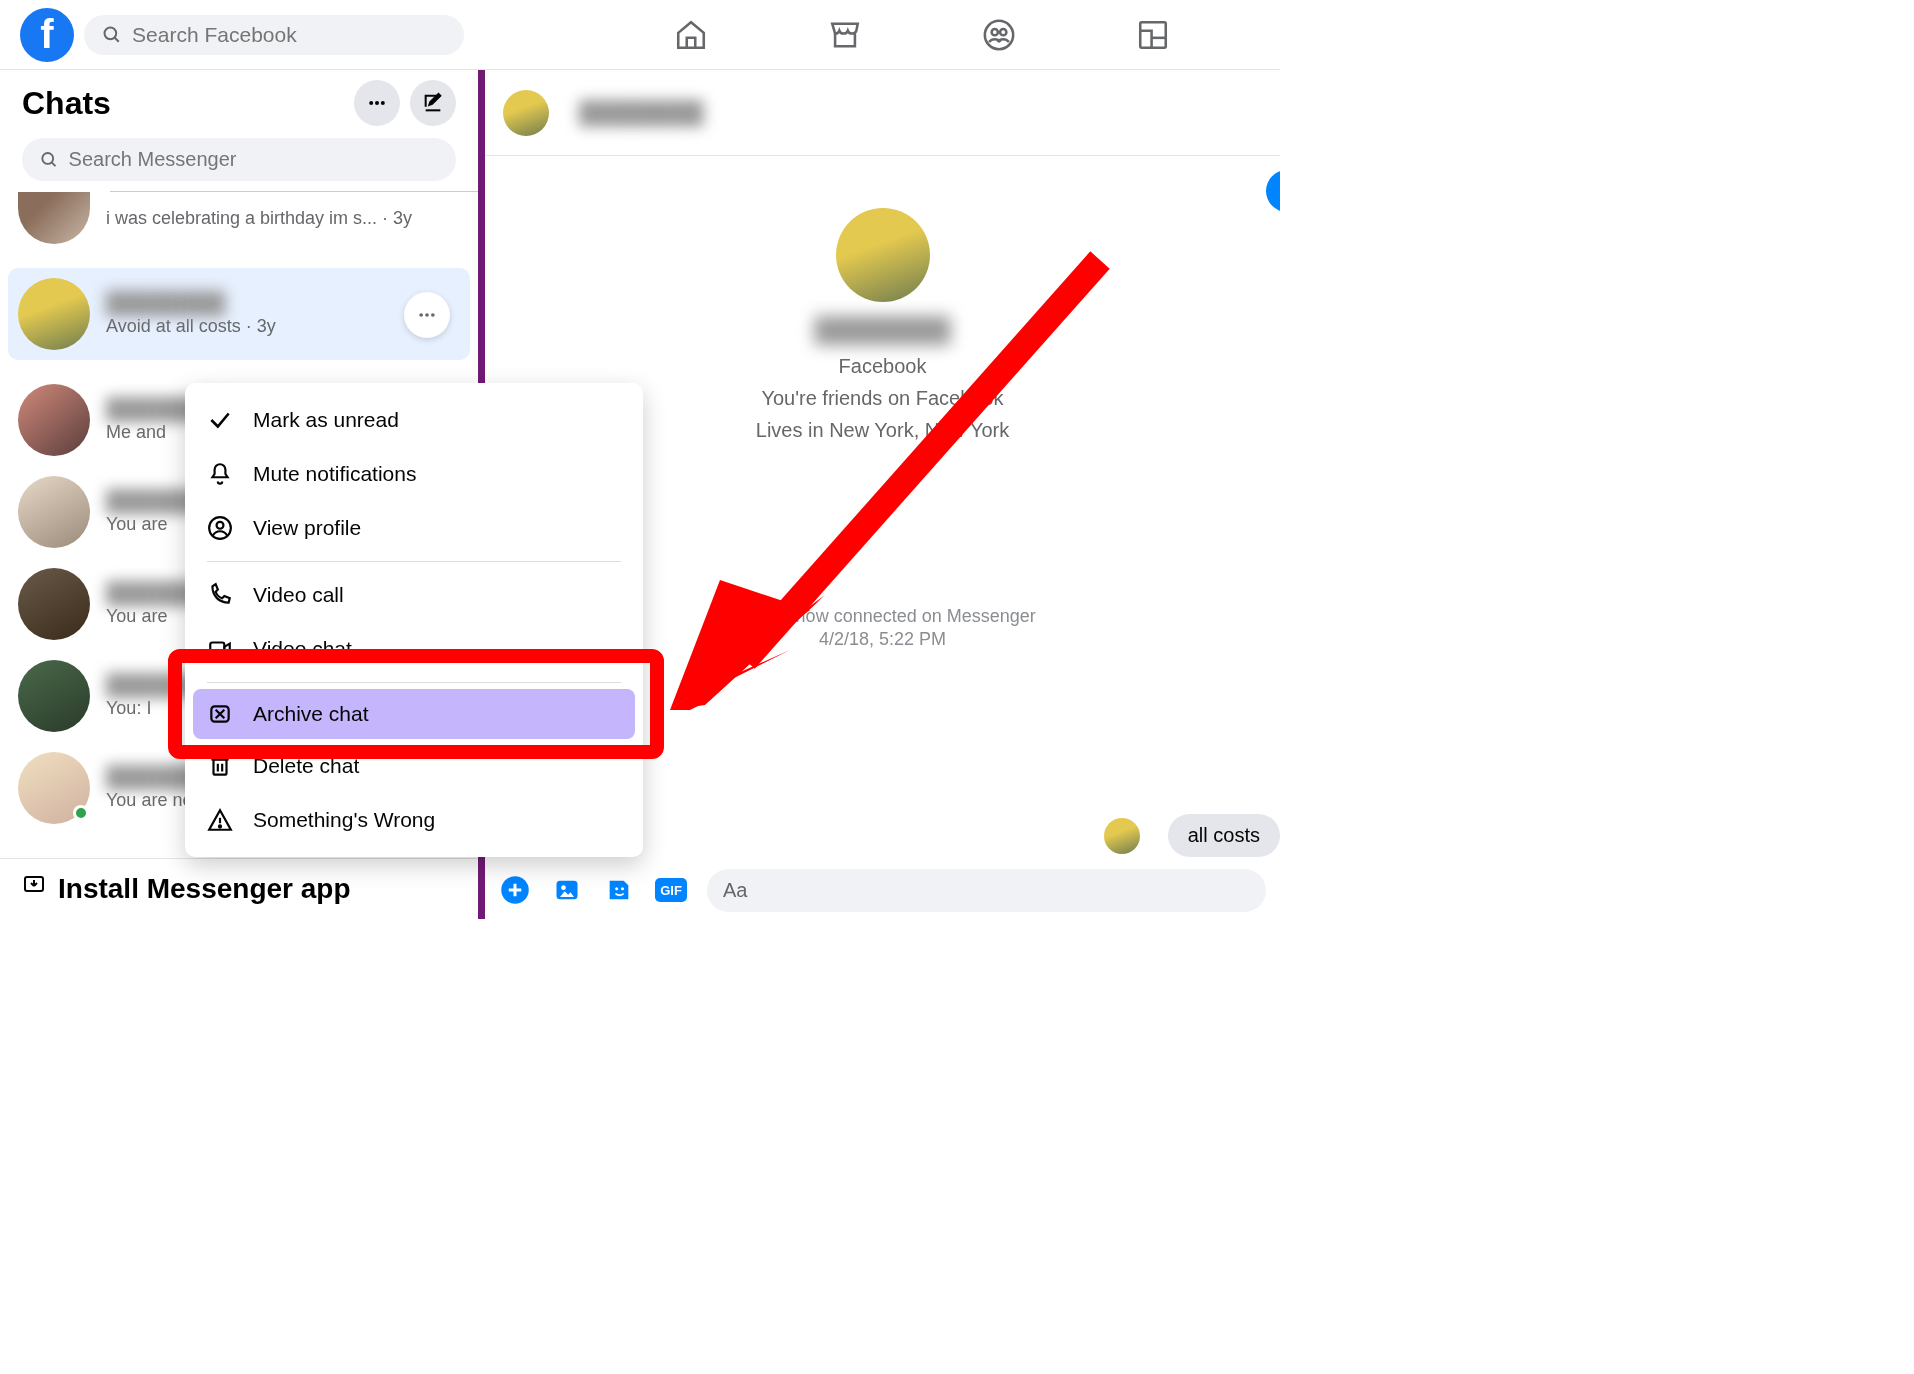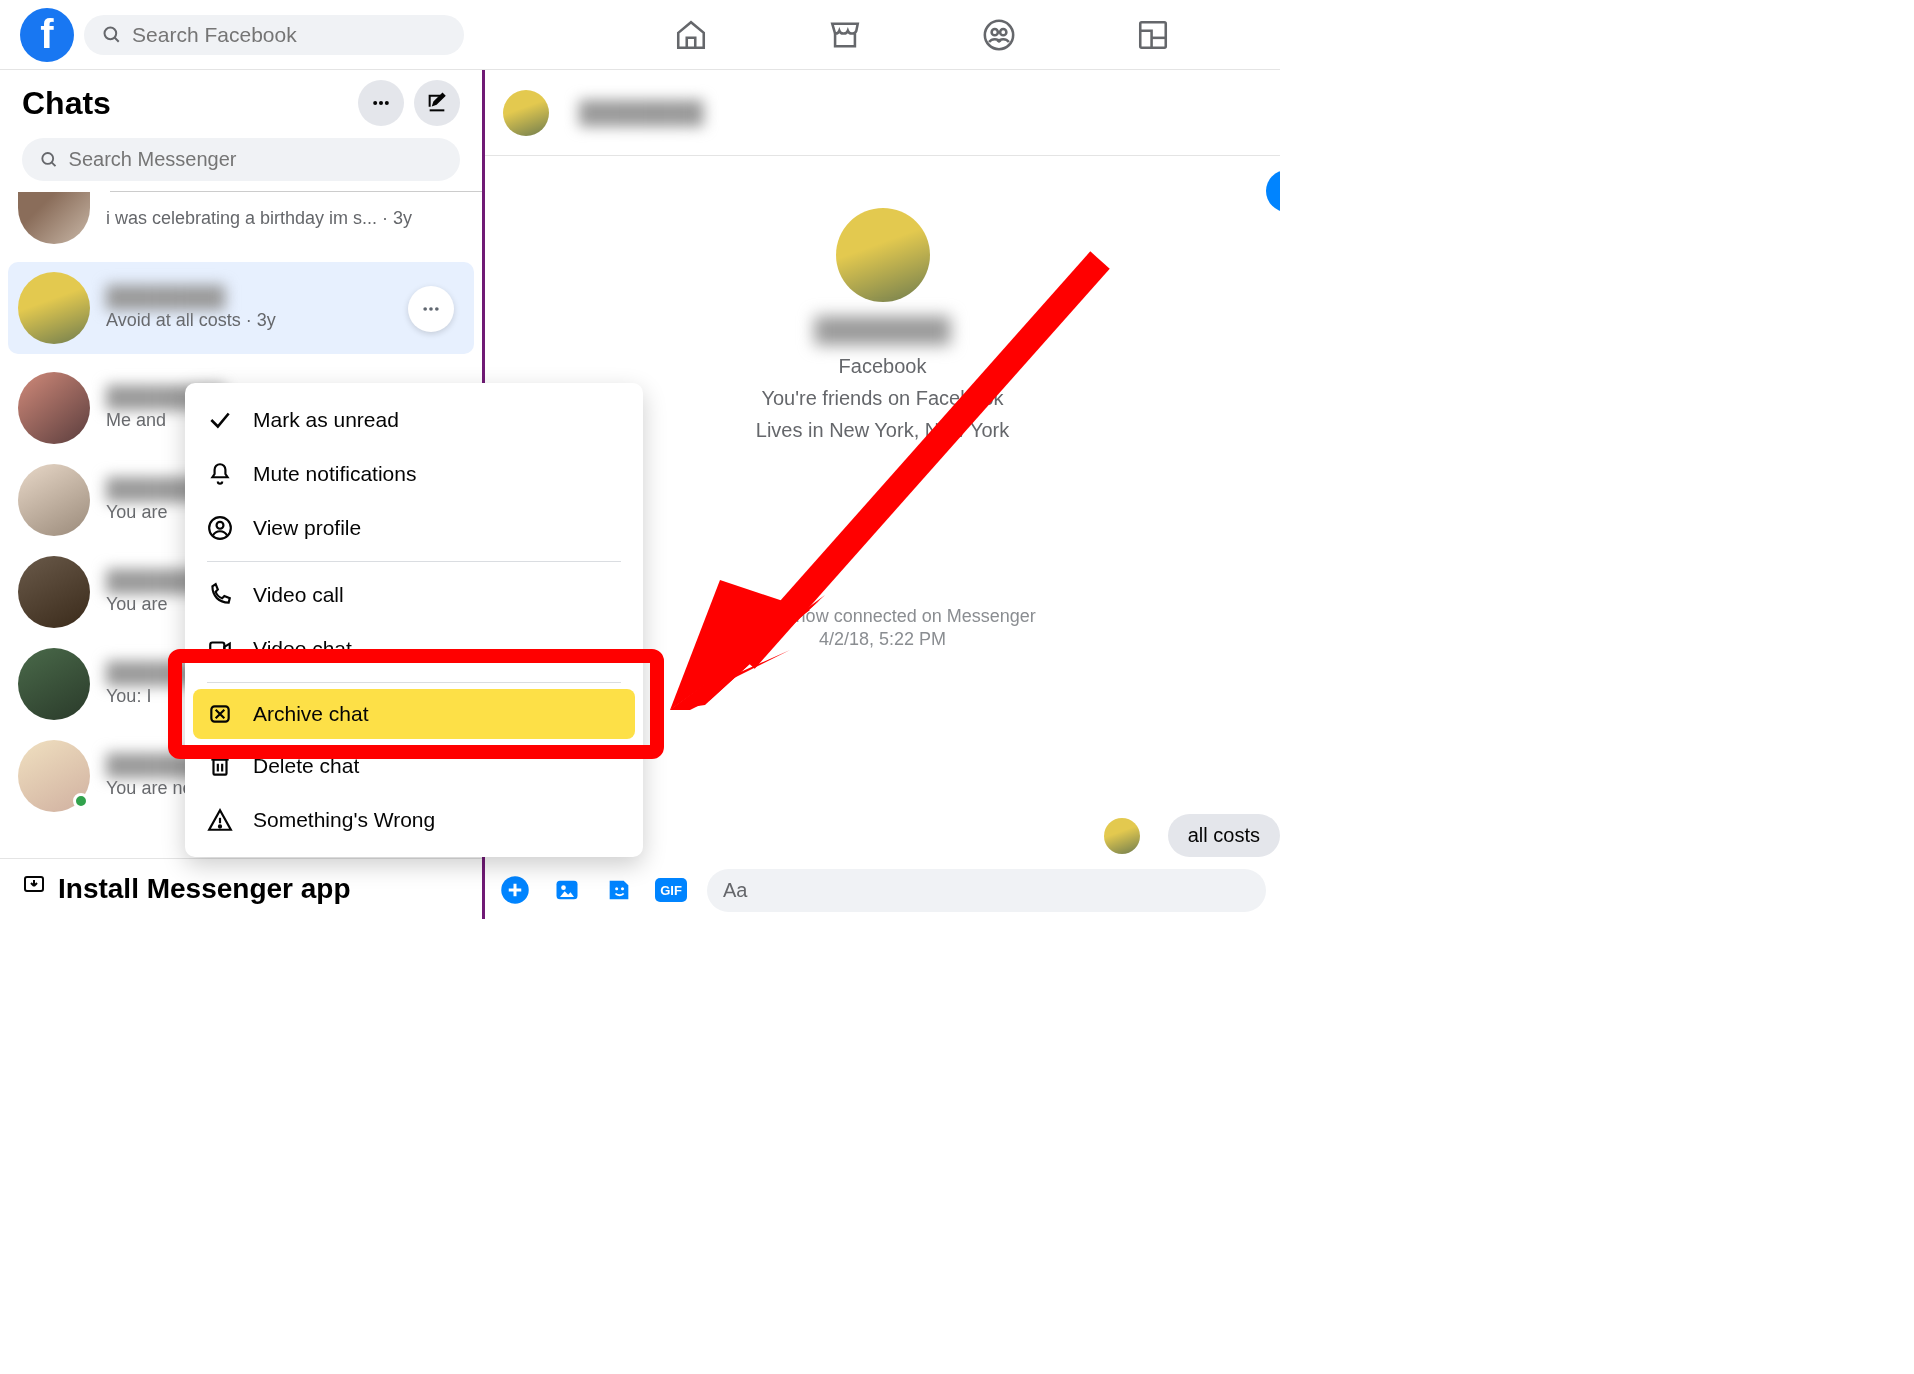--- a/index.html
+++ b/index.html
@@ -5,31 +5,31 @@
 * { box-sizing: border-box; margin: 0; padding: 0; }
 body { font-family: -apple-system, BlinkMacSystemFont, "Segoe UI", Helvetica, Arial, sans-serif; background: #fff; width: 1280px; height: 919px; overflow: hidden; position: relative; }
 .topbar { height: 70px; display: flex; align-items: center; border-bottom: 1px solid #e4e4e4; padding: 0 20px; }
 .fb-logo { width: 54px; height: 54px; border-radius: 50%; background: #1877f2; display: flex; align-items: center; justify-content: center; margin-right: 10px; }
 .fb-logo span { color: #fff; font-weight: 900; font-size: 40px; font-family: Arial; }
 .search-global { display: flex; align-items: center; background: #f0f2f5; border-radius: 30px; padding: 8px 18px; width: 380px; }
 .search-global input { border: none; background: transparent; font-size: 21px; color: #737373; outline: none; margin-left: 10px; width: 100%; }
 .topnav-icons { display: flex; gap: 120px; margin-left: 210px; }
 .topnav-icon { width: 34px; height: 34px; display: flex; align-items: center; justify-content: center; }
 .columns { display: flex; height: calc(100% - 70px); }
-.sidebar { width: 485px; border-right: 3px solid #701a75; display: flex; flex-direction: column; position: relative; }
+.sidebar { width: 485px; border-right: 7px solid #701a75; display: flex; flex-direction: column; position: relative; }
 .sidebar-hdr { padding: 10px 22px 12px 22px; display: flex; align-items: center; justify-content: space-between; }
 .sidebar-title { font-size: 32px; font-weight: 800; }
 .sidebar-actions { display: flex; gap: 10px; }
 .circle-btn { width: 46px; height: 46px; border-radius: 50%; background: #e4e6eb; display: flex; align-items: center; justify-content: center; cursor: pointer; }
 .sidebar-search { margin: 0 22px 10px 22px; background: #f0f2f5; border-radius: 30px; padding: 10px 18px; display: flex; align-items: center; }
 .sidebar-search input { border: none; background: transparent; font-size: 20px; color: #65676b; outline: none; margin-left: 10px; width: 100%; }
 .chat-list { flex: 1; overflow: hidden; }
 .top-div { border-top: 1px solid #ccc; margin: 0 0 0 110px; }
 .chat-row { display: flex; align-items: center; padding: 10px 18px; position: relative; }
-.chat-row.selected { background: #e7f0fe; border-radius: 10px; margin: 8px 8px; padding: 10px 10px; }
+.chat-row.selected { background: #e7f0fe; border-radius: 10px; margin: 14px 8px; padding: 10px 10px; }
 .avatar { width: 72px; height: 72px; border-radius: 50%; background: #d0d0d0; flex-shrink: 0; margin-right: 16px; position: relative; }
 .avatar.small { width: 46px; height: 46px; }
 .av1 { background: linear-gradient(135deg, #8a6d5a 30%, #c9b8a8); }
 .av2 { background: linear-gradient(160deg, #e3c94f 40%, #6f7c4f); }
 .av3 { background: linear-gradient(140deg, #d18a7a, #5a3d3d); }
 .av4 { background: linear-gradient(150deg, #e8d8c8, #9a8a7a); }
 .av5 { background: linear-gradient(150deg, #6a5a4a, #3a2a1a); }
 .av6 { background: linear-gradient(150deg, #4a6a4a, #2a3a2a); }
 .av7 { background: linear-gradient(150deg, #f0e0c0, #d0b0a0); }
 .presence { position: absolute; bottom: 3px; right: 1px; width: 16px; height: 16px; background: #31a24c; border-radius: 50%; border: 3px solid #fff; }
@@ -50,21 +50,21 @@
 .connected { margin-top: 160px; font-size: 18px; color: #8a8d91; text-align: center; }
 .timestamp { font-size: 18px; color: #8a8d91; margin-top: 2px; }
 .bubble-row { position: absolute; bottom: 62px; right: 0; display: flex; align-items: center; gap: 12px; }
 .bubble { background: #e4e6eb; border-radius: 24px; padding: 10px 20px; font-size: 20px; color: #050505; }
 .composer { height: 58px; display: flex; align-items: center; padding: 0 14px; gap: 20px; }
 .comp-icn { width: 32px; height: 32px; display: flex; align-items: center; justify-content: center; }
 .comp-input { flex: 1; background: #f0f2f5; border-radius: 24px; padding: 10px 16px; font-size: 20px; color: #65676b; }
 .ctx-menu { position: absolute; left: 185px; top: 383px; width: 458px; background: #fff; border-radius: 10px; box-shadow: 0 8px 24px rgba(0,0,0,.2); padding: 10px 0; z-index: 50; }
 .ctx-item { display: flex; align-items: center; padding: 14px 22px; font-size: 21px; color: #050505; cursor: pointer; }
 .ctx-item svg { margin-right: 20px; flex-shrink: 0; }
-.ctx-item.hover { background: #fde047; border-radius: 8px; margin: 0 8px; padding: 12px 14px; }
+.ctx-item.hover { background: #c4b5fd; border-radius: 8px; margin: 0 8px; padding: 12px 14px; }
 .ctx-div { height: 1px; background: #dadde1; margin: 6px 22px; }
 .red-box { position: absolute; left: 168px; top: 649px; width: 496px; height: 110px; border: 14px solid #ff0000; border-radius: 12px; z-index: 60; pointer-events: none; }
 .arrow { position: absolute; left: 650px; top: 240px; z-index: 55; pointer-events: none; }
 .call-edge { position: absolute; right: -10px; top: 100px; width: 24px; height: 42px; background: #0084ff; border-radius: 24px 0 0 24px; }
 </style>
 </head>
 <body>
 
 <div class="topbar">
   <div class="fb-logo">

